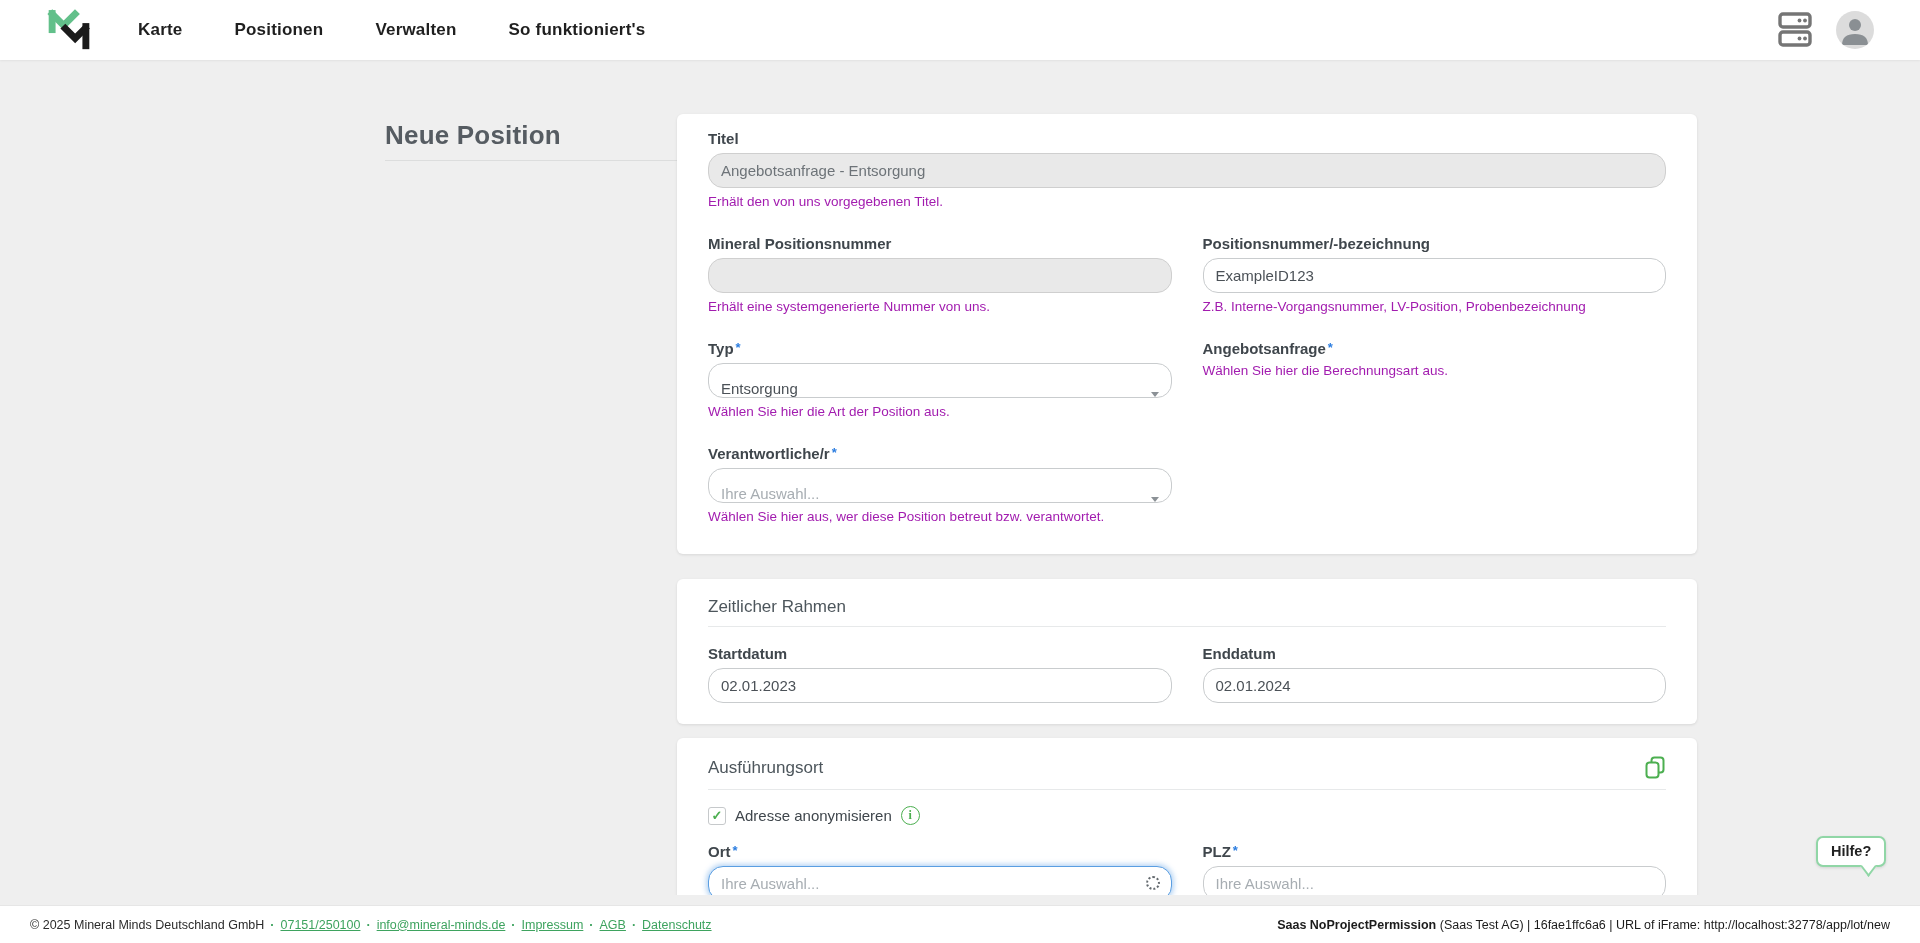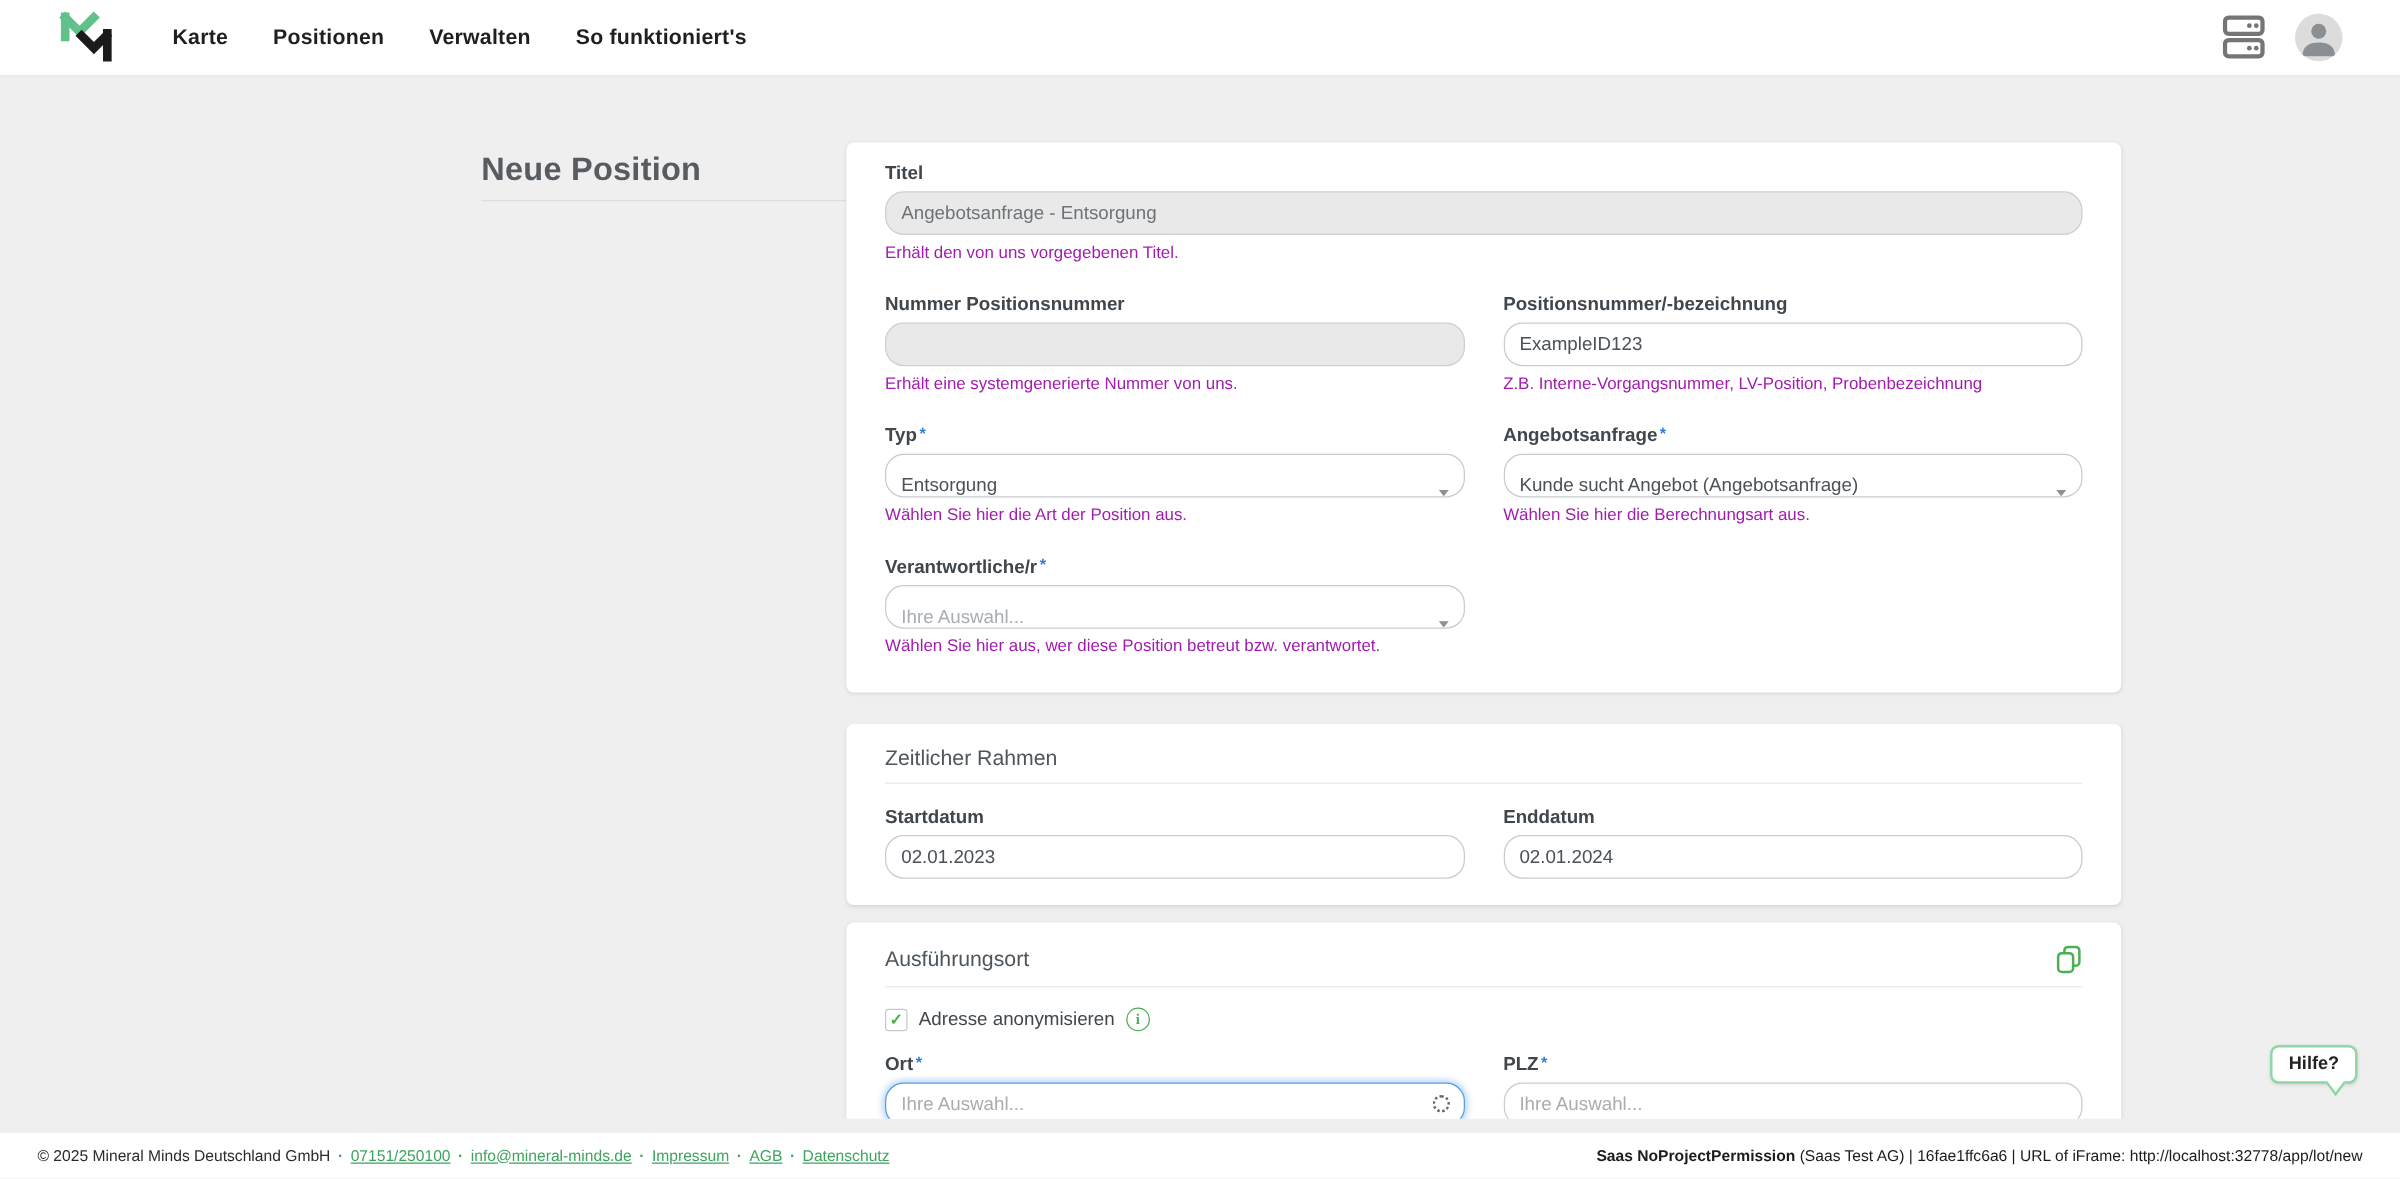--- a/index.html
+++ b/index.html
@@ -1,21 +1,21 @@
 <!DOCTYPE html>
 <html><head>
 <meta charset="utf-8">
 <style>
   * { margin:0; padding:0; box-sizing:border-box; }
   html,body { width:1920px; height:943px; overflow:hidden; font-family:"Liberation Sans", sans-serif; background:#efefef; position:relative; }
 
   
   .header { position:absolute; top:0; left:0; width:1920px; height:60px; background:#ffffff; display:flex; align-items:center; box-shadow:0 1px 2px rgba(0,0,0,0.06); z-index:5; }
   .logo { margin-left:44px; width:50px; height:50px; display:flex; align-items:center; justify-content:center; }
-  .nav { display:flex; align-items:center; gap:36px; margin-left:44px; }
+  .nav { display:flex; align-items:center; gap:52px; margin-left:44px; }
   .nav-item { font-size:17px; font-weight:600; color:#1f1f1f; cursor:pointer; letter-spacing:.2px; }
   .header-right { margin-left:auto; margin-right:46px; display:flex; align-items:center; gap:24px; }
   .avatar { width:38px; height:38px; border-radius:50%; background:#dcdcdc; display:flex; align-items:flex-end; justify-content:center; overflow:hidden; cursor:pointer; }
 
   
   .main { position:absolute; top:60px; left:0; width:1920px; height:835px; background:#efefef; overflow:hidden; }
   .page-title { position:absolute; left:385px; top:60px; font-size:26px; font-weight:700; color:#565c62; letter-spacing:.2px; }
   .title-divider { position:absolute; left:385px; top:100px; width:1095px; height:1px; background:#dcdddd; }
 
   .card { position:absolute; left:677px; width:1020px; background:#ffffff; border-radius:6px; box-shadow:0 1px 3px rgba(0,0,0,0.10); padding:16px 31px 30px 31px; }
@@ -105,21 +105,21 @@
 
   <div class="card card1">
     <div class="form-group">
       <label class="field-label">Titel</label>
       <input class="text-input disabled" disabled="" value="Angebotsanfrage - Entsorgung" style="">
       <div class="helper">Erhält den von uns vorgegebenen Titel.</div>
     </div>
 
     <div class="row">
       <div class="col">
-        <label class="field-label">Nummer Positionsnummer</label>
+        <label class="field-label">Mineral Positionsnummer</label>
         <input class="text-input disabled" disabled="" value="" style="">
         <div class="helper">Erhält eine systemgenerierte Nummer von uns.</div>
       </div>
       <div class="col">
         <label class="field-label">Positionsnummer/-bezeichnung</label>
         <input class="text-input" value="ExampleID123" style="">
         <div class="helper">Z.B. Interne-Vorgangsnummer, LV-Position, Probenbezeichnung</div>
       </div>
     </div>
     <div style="height:26px"></div>
@@ -128,24 +128,20 @@
       <div class="col">
         <label class="field-label"><span>Typ</span><span class="req">*</span></label>
         <div class="select-box">
           <span>Entsorgung</span>
           <span class="caret"></span>
         </div>
         <div class="helper">Wählen Sie hier die Art der Position aus.</div>
       </div>
       <div class="col">
         <label class="field-label"><span>Angebotsanfrage</span><span class="req">*</span></label>
-        <div class="select-box">
-          <span>Kunde sucht Angebot (Angebotsanfrage)</span>
-          <span class="caret"></span>
-        </div>
         <div class="helper">Wählen Sie hier die Berechnungsart aus.</div>
       </div>
     </div>
     <div style="height:26px"></div>
 
     <div class="half form-group last">
       <label class="field-label"><span>Verantwortliche/r</span><span class="req">*</span></label>
       <div class="select-box">
         <span class="placeholder">Ihre Auswahl...</span>
         <span class="caret"></span>

